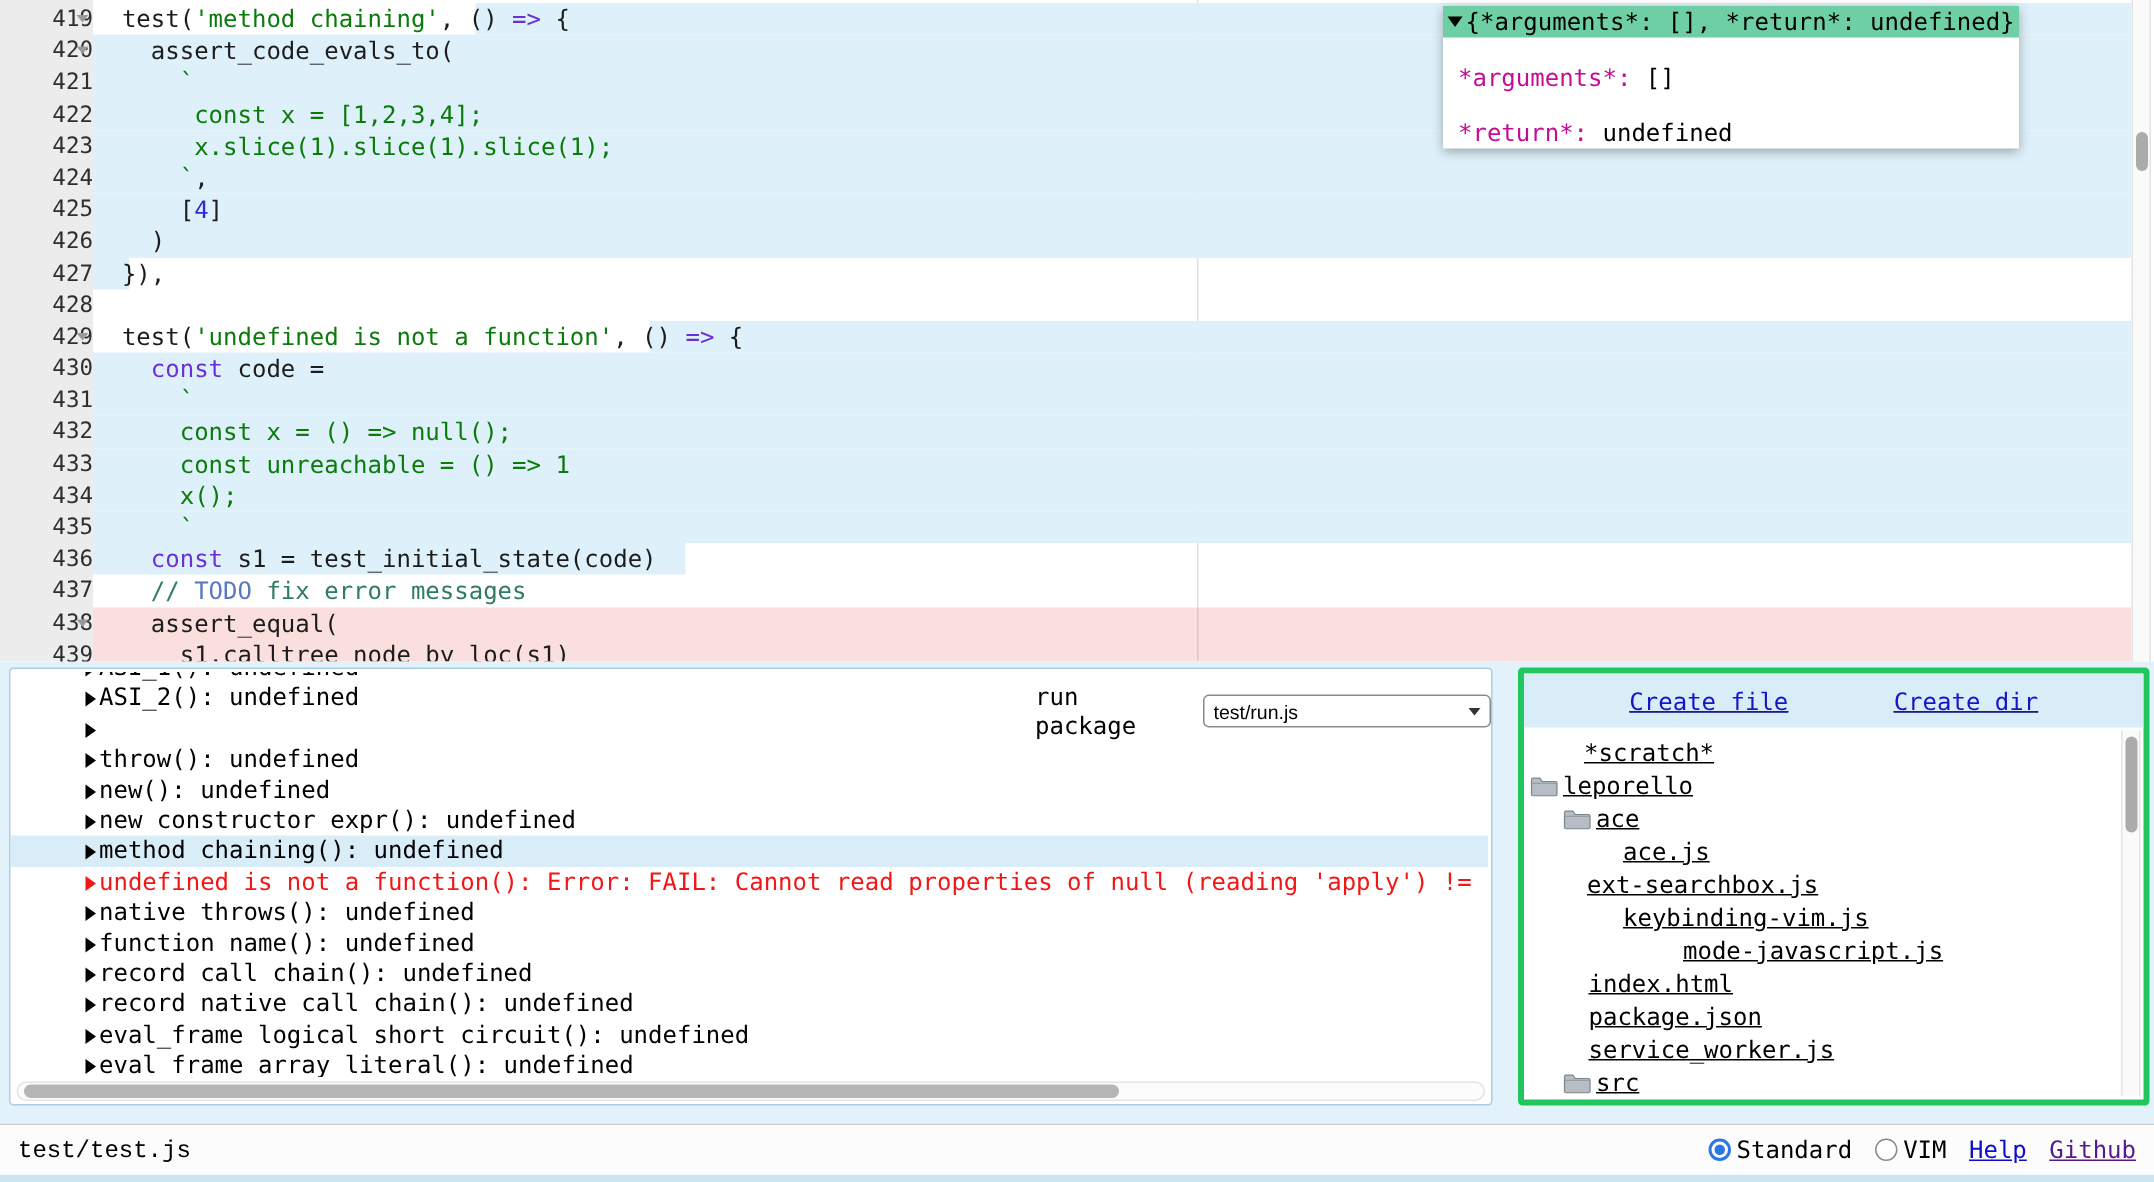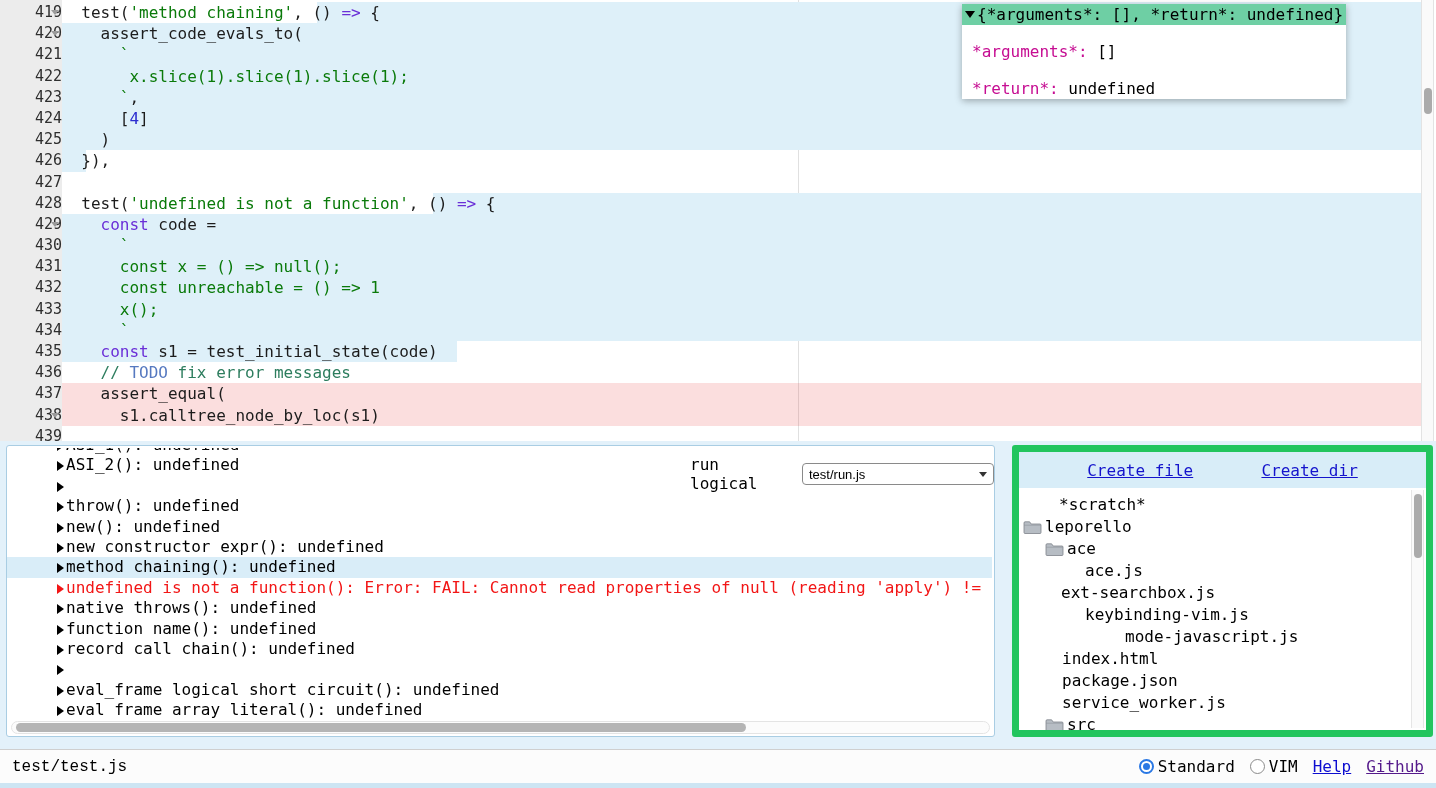--- a/index.html
+++ b/index.html
@@ -92,21 +92,21 @@
     border-left:4px solid transparent; border-right:4px solid transparent; border-top:5px solid #333;
   }
   .hscroll {
     position:absolute; left:4px; right:4px; bottom:2px; height:13px;
     background:#fcfcfc; border:1px solid #e4e4e4; border-radius:7px;
   }
   .hscroll .thumb { position:absolute; left:4px; top:1px; width:730px; height:9px; background:#b5b5b5; border-radius:5px; }
 
   .file-panel {
     position:absolute; left:1012px; top:4px; width:421px; height:292px;
-    background:#fff; border:7px solid #22c55e; border-radius:3px; overflow:hidden;
+    background:#fff; border:4px solid #22c55e; border-radius:3px; overflow:hidden;text-decoration:underline;
   }
   .tree-header {
     height:36px; background:#d8edf8; display:flex; align-items:center; justify-content:space-evenly;
   }
   .tree-header a {
     font-family:"DejaVu Sans Mono", monospace; font-size:16px; color:#1414cc; text-decoration:underline; cursor:pointer;
   }
   .tree { padding-top:6px; }
   .tree-item {
     height:22px; line-height:22px; white-space:pre;
@@ -177,20 +177,24 @@
         <div class="code-row">
           <div class="row-bg blue"></div>
           <div class="row-text"><span style="color: rgb(28, 28, 28);">    assert_code_evals_to(</span></div>
         </div>
         <div class="code-row">
           <div class="row-bg blue"></div>
           <div class="row-text"><span style="color: rgb(10, 122, 10);">      `</span></div>
         </div>
         <div class="code-row">
           <div class="row-bg blue"></div>
+          <div class="row-text"><span style="color: rgb(10, 122, 10);">       const x = [1,2,3,4];</span></div>
+        </div>
+        <div class="code-row">
+          <div class="row-bg blue"></div>
           <div class="row-text"><span style="color: rgb(10, 122, 10);">       x.slice(1).slice(1).slice(1);</span></div>
         </div>
         <div class="code-row">
           <div class="row-bg blue"></div>
           <div class="row-text"><span style="color: rgb(10, 122, 10);">      `</span><span style="color: rgb(28, 28, 28);">,</span></div>
         </div>
         <div class="code-row">
           <div class="row-bg blue"></div>
           <div class="row-text"><span style="color: rgb(28, 28, 28);">      [</span><span style="color: rgb(45, 45, 208);">4</span><span style="color: rgb(28, 28, 28);">]</span></div>
         </div>
@@ -269,26 +273,26 @@
         <div class="result-item"><span class="tri-right"></span><span>ASI_2(): undefined</span></div>
         <div class="result-item"><span class="tri-right"></span></div>
         <div class="result-item"><span class="tri-right"></span><span>throw(): undefined</span></div>
         <div class="result-item"><span class="tri-right"></span><span>new(): undefined</span></div>
         <div class="result-item"><span class="tri-right"></span><span>new constructor expr(): undefined</span></div>
         <div class="result-item highlight"><span class="tri-right"></span><span>method chaining(): undefined</span></div>
         <div class="result-item error"><span class="tri-right"></span><span>undefined is not a function(): Error: FAIL: Cannot read properties of null (reading 'apply') !=</span></div>
         <div class="result-item"><span class="tri-right"></span><span>native throws(): undefined</span></div>
         <div class="result-item"><span class="tri-right"></span><span>function name(): undefined</span></div>
         <div class="result-item"><span class="tri-right"></span><span>record call chain(): undefined</span></div>
-        <div class="result-item"><span class="tri-right"></span></div>
+        <div class="result-item"><span class="tri-right"></span><span>record native call chain(): undefined</span></div>
         <div class="result-item"><span class="tri-right"></span><span>eval_frame logical short circuit(): undefined</span></div>
         <div class="result-item"><span class="tri-right"></span><span>eval_frame array_literal(): undefined</span></div>
       </div>
     <div class="run-module">
-      <span class="run-module-label">run logical</span>
+      <span class="run-module-label">run package</span>
       <span class="select-wrap">
         <select>
           <option>test/run.js</option>
         </select>
         <span class="sel-chevron"></span>
       </span>
     </div>
     <div class="hscroll">
       <div class="thumb"></div>
     </div>

